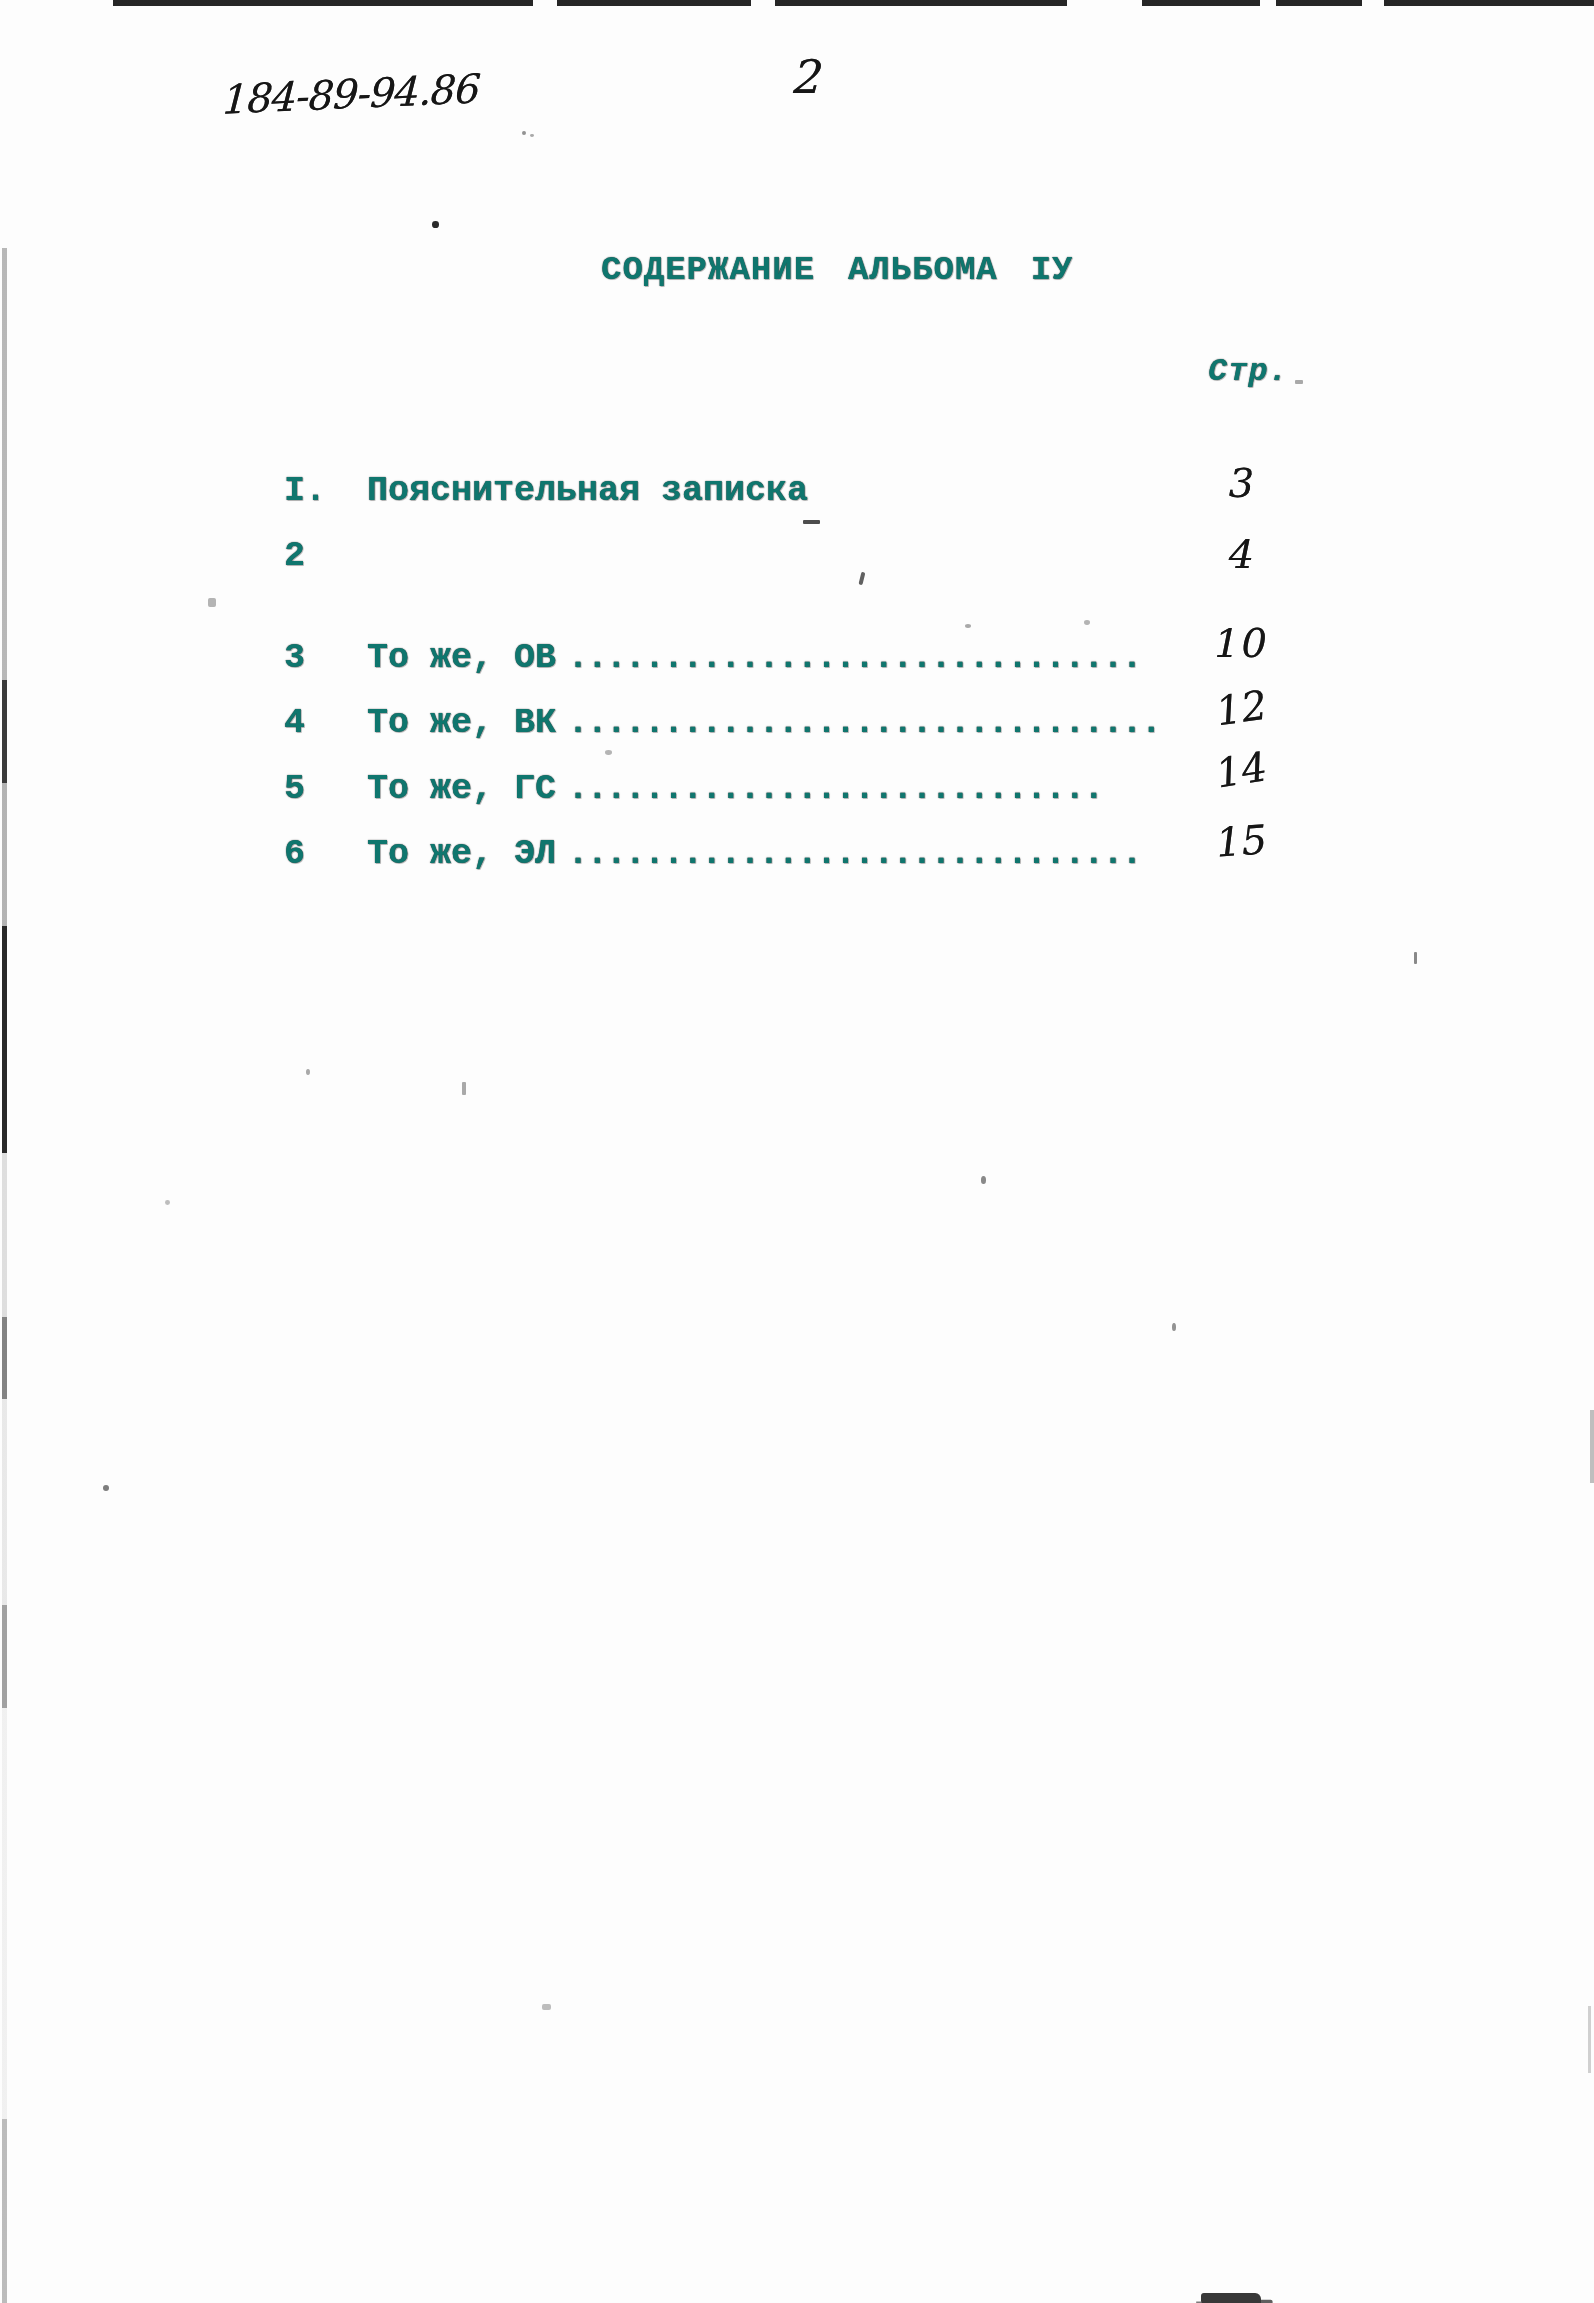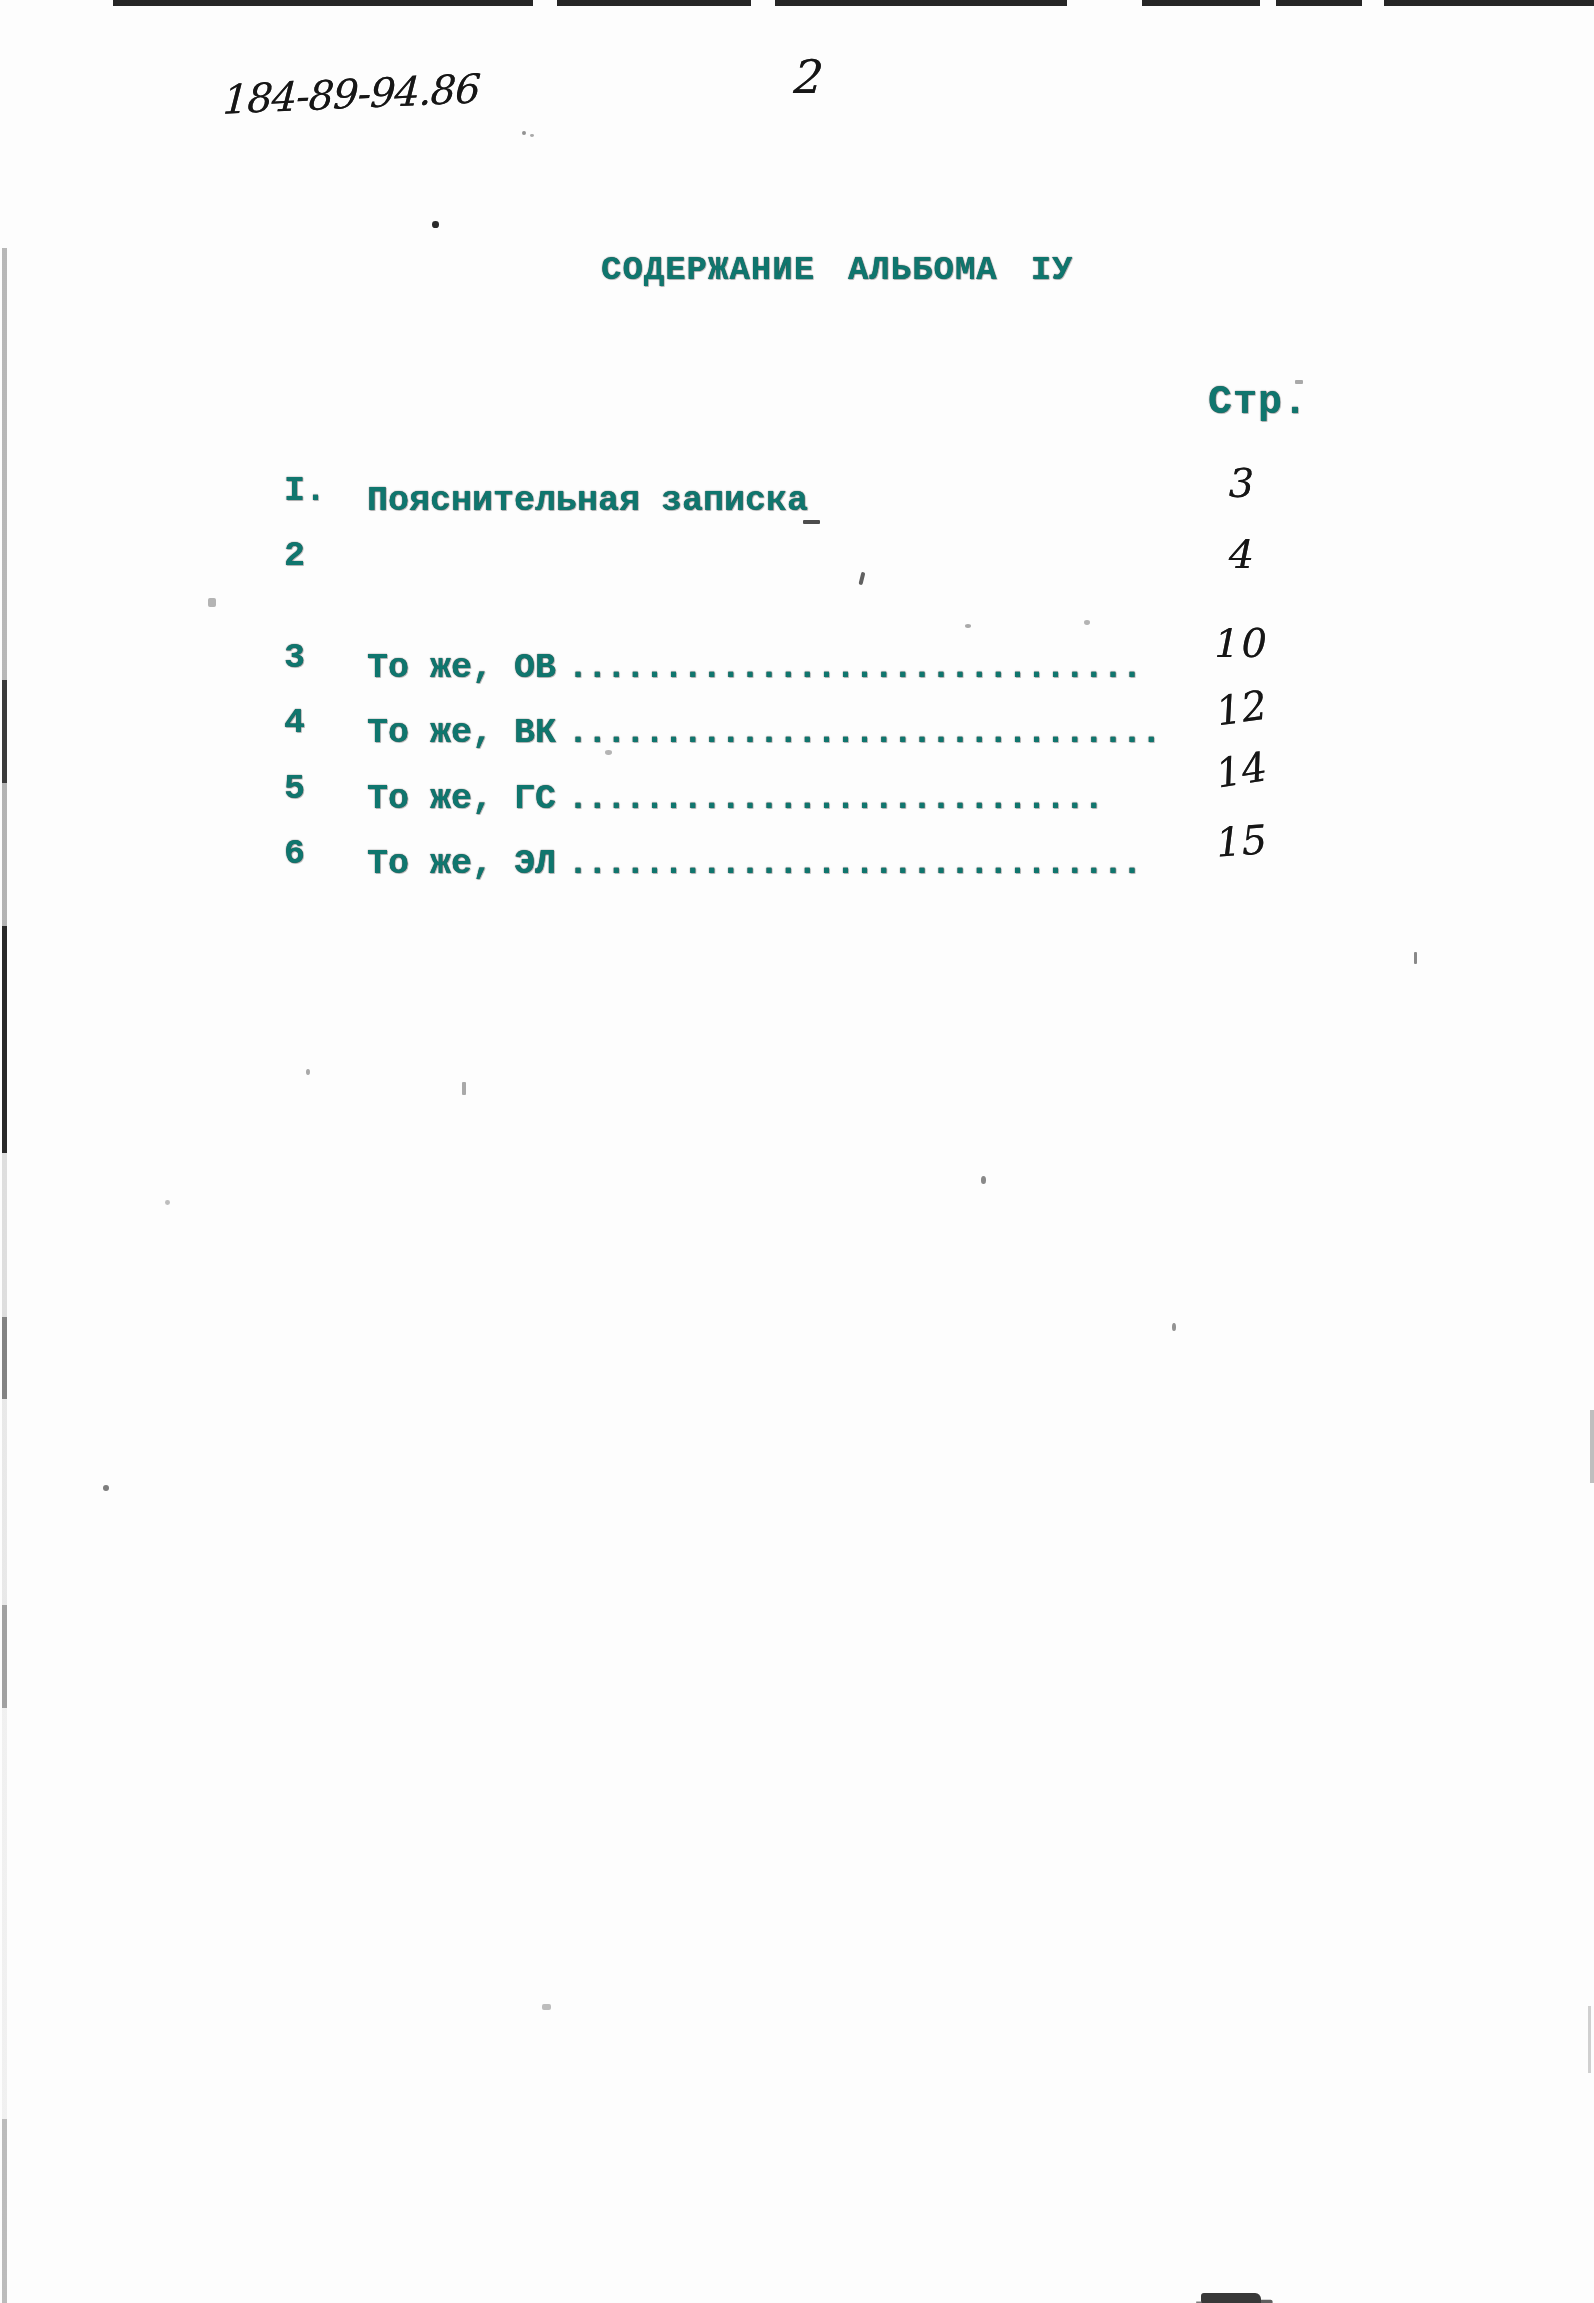--- a/index.html
+++ b/index.html
@@ -16,25 +16,25 @@
   }
   
   .hand {
     font-family:"DejaVu Serif","Liberation Serif",serif;
     font-style:italic; color:#161616;
     text-shadow:0 0 0.6px rgba(0,0,0,.7);
   }
   .hw-code { position:absolute; left:223px; top:71px; font-size:40px; letter-spacing:-1px; transform:rotate(-2.5deg) skewX(-6deg); }
   .hw-page2 { position:absolute; left:794px; top:50px; font-size:46px; transform:skewX(-4deg); }
   .title { position:absolute; left:601px; top:251px; font-size:34px; letter-spacing:1px; word-spacing:11.5px; white-space:nowrap; }
-  .str-header { position:absolute; left:1208px; top:380px; font-size:40px; letter-spacing:1px; }
+  .str-header { position:absolute; left:1208px; top:353px; font-size:32px; letter-spacing:1px;font-style:italic; }
 
   .toc-row { position:absolute; left:0; width:1595px; font-size:35px; line-height:40px; }
   .row-num  { position:absolute; left:284px; top:0; }
-  .row-text { position:absolute; left:367px; top:10px; white-space:nowrap; }
+  .row-text { position:absolute; left:367px; top:0; white-space:nowrap; }
   .row-line { display:block; }
   .dots { letter-spacing:-1.9px; margin-left:11.5px; }
   .row-page { position:absolute; left:1184px; width:115px; text-align:center; font-size:40px; line-height:40px; }
   .r1 { top:471px; } .r1 .row-page { top:-7.7px; }
   .r2 { top:536px; } .r2 .row-page { top:-1.9px; }
   .r3 { top:638px; } .r3 .row-page { top:-15.4px; letter-spacing:1.9px; }
   .r4 { top:703px; } .r4 .row-page { top:-15.4px; transform:rotate(-8deg); }
   .r5 { top:769px; } .r5 .row-page { top:-19px; transform:rotate(-9deg); }
   .r6 { top:834px; } .r6 .row-page { top:-13.4px; transform:rotate(-4deg); }
 

